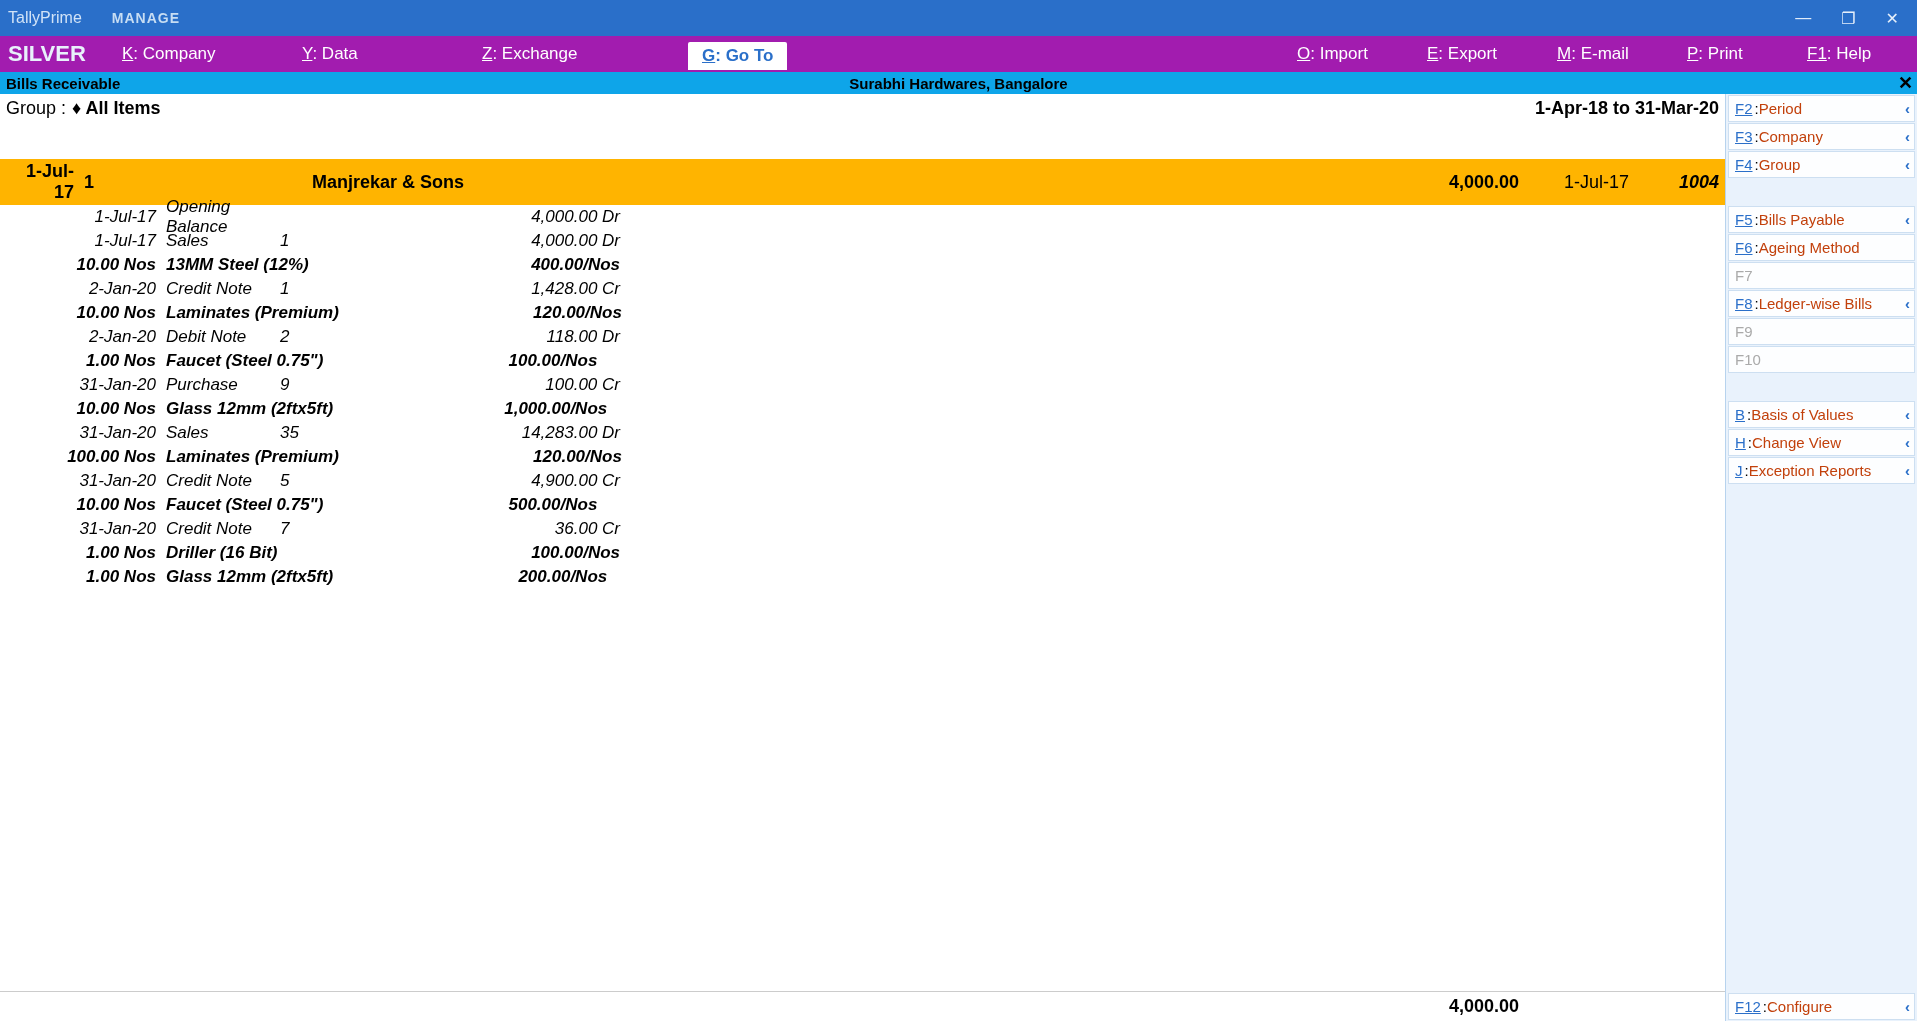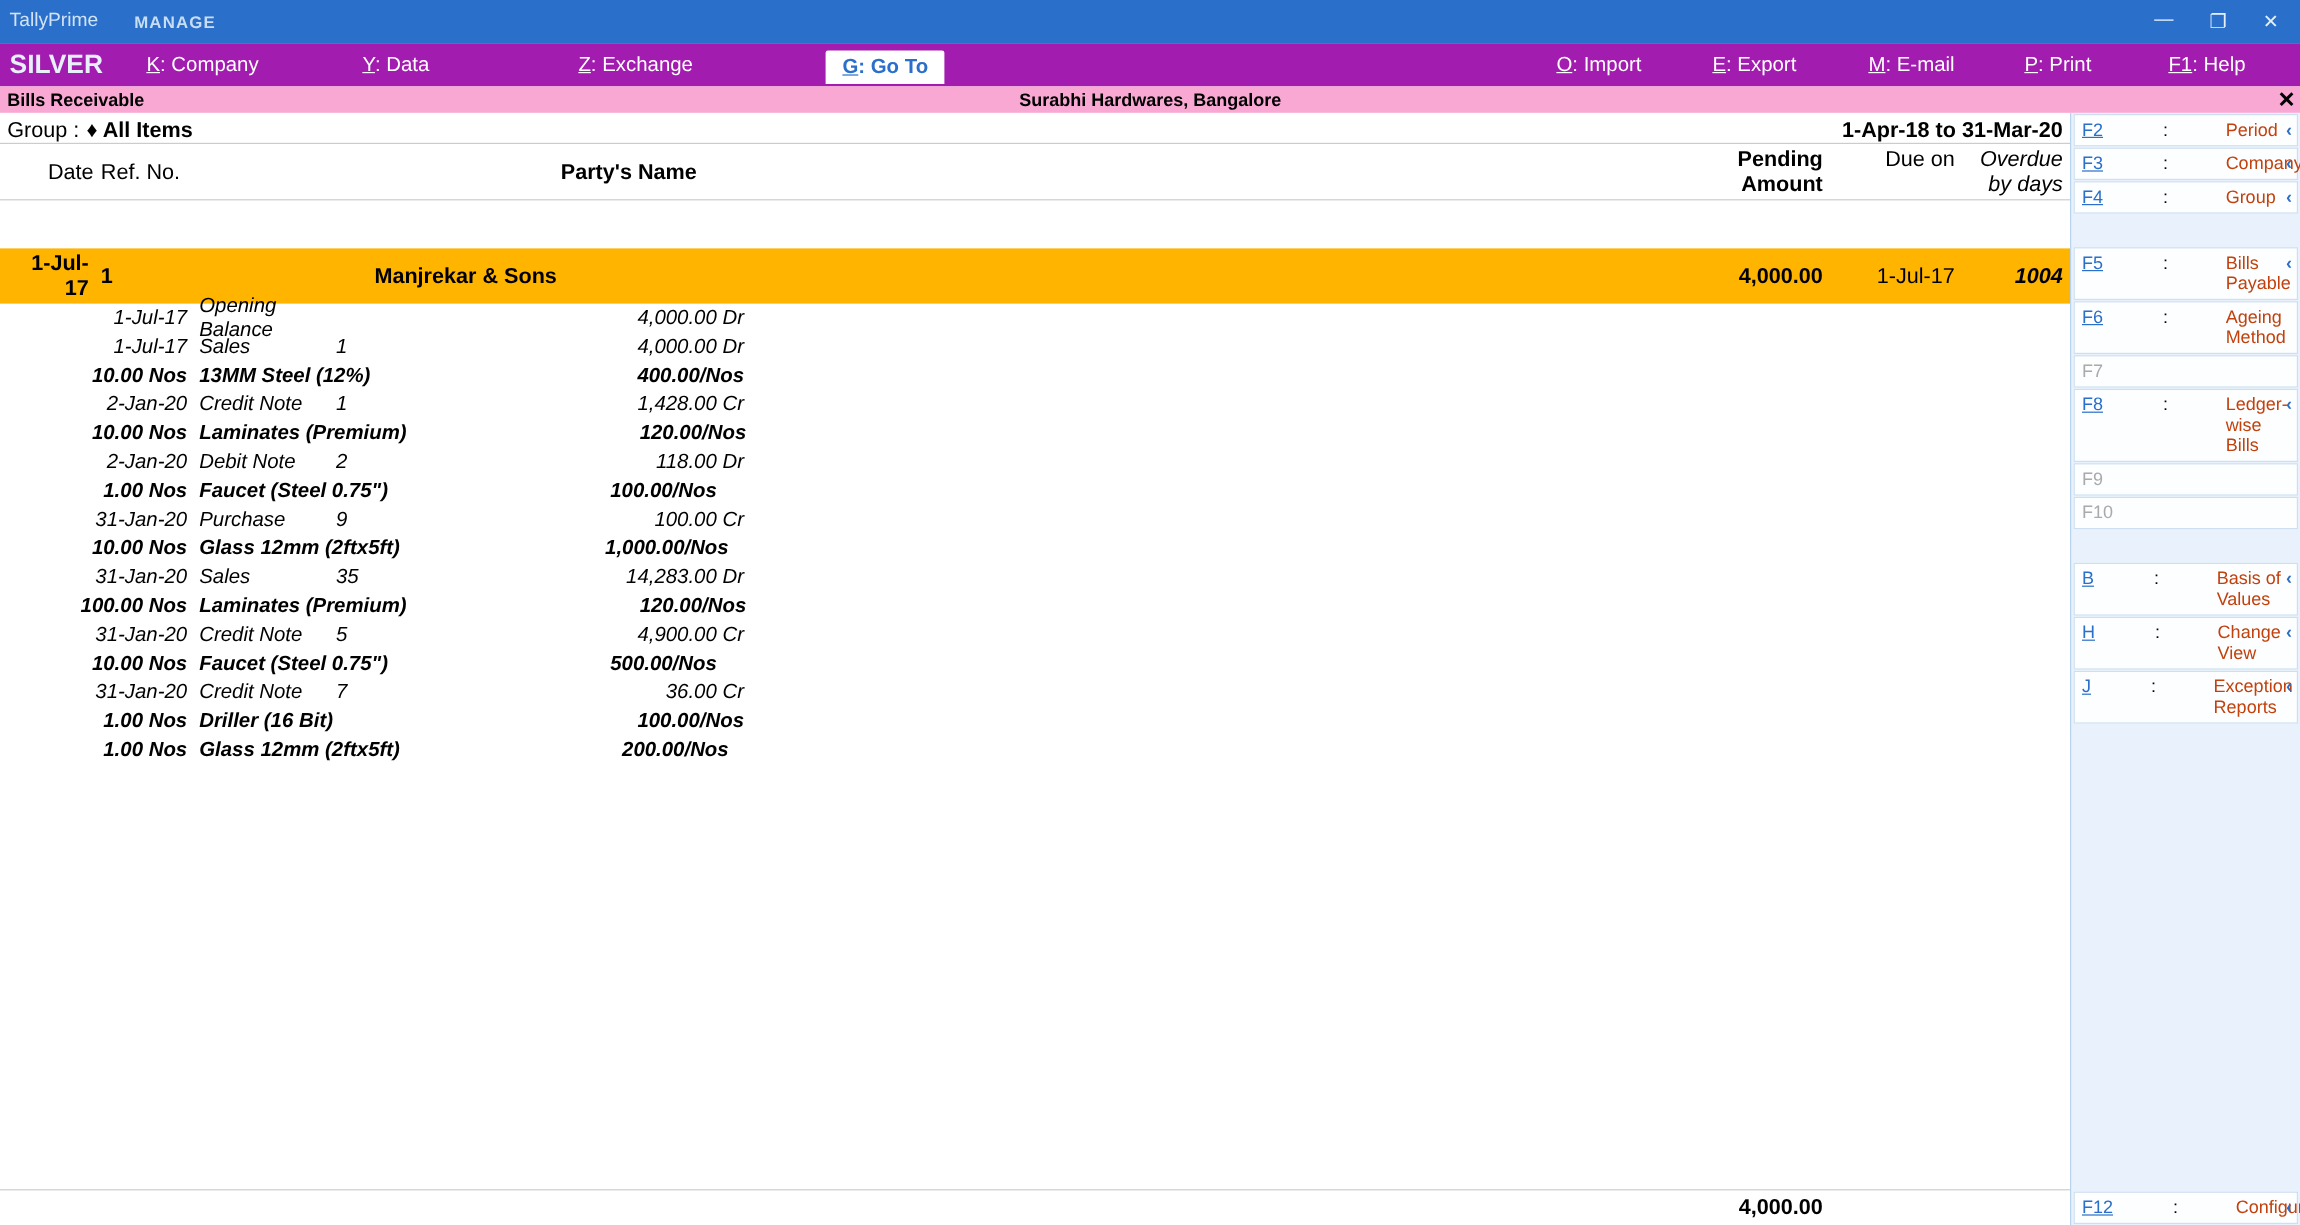--- a/index.html
+++ b/index.html
@@ -10,21 +10,21 @@
 .titlebar .manage { font-size: 14px; font-weight: bold; letter-spacing: 1px; color: #c7ddf3; }
 .titlebar .win-controls { margin-left: auto; display: flex; gap: 30px; color: #e6f0fb; font-size: 16px; padding-right: 10px; }
 
 .menubar { background: #a21caf; height: 36px; display: flex; align-items: stretch; color: #fff; }
 .menubar .edition { width: 112px; display: flex; align-items: center; font-size: 22px; font-weight: bold; padding-left: 8px; color: #e8f1fb; }
 .menubar .menu-items { display: flex; flex: 1; align-items: center; }
 .menubar .menu-item { font-size: 17px; color: #fff; padding: 0 10px; display: flex; align-items: center; height: 100%; cursor: pointer; }
 .menubar .menu-item .k { text-decoration: underline; }
 .menubar .menu-item.active { background: #fff; color: #2a6fc9; font-weight: bold; height: 28px; margin-top: 4px; border-radius: 2px 2px 0 0; padding: 0 14px; margin-left: 16px; }
 
-.contextbar { background: #f9a8d4; height: 22px; display: flex; align-items: center; position: relative; font-size: 15px; }
+.contextbar { background: #0ea5e9; height: 22px; display: flex; align-items: center; position: relative; font-size: 15px; }
 .contextbar .screen-name { font-weight: bold; padding-left: 6px; }
 .contextbar .company-name { position: absolute; left: 50%; transform: translateX(-50%); font-weight: bold; text-align: center; }
 .contextbar .close-x { margin-left: auto; padding-right: 4px; font-weight: bold; font-size: 18px; cursor: pointer; }
 
 .main-area { display: flex; height: calc(1021px - 36px - 36px - 22px); }
 .report { flex: 1; display: flex; flex-direction: column; background: #fff; }
 .filter-row { display: flex; align-items: center; padding: 4px 6px 0 6px; font-size: 18px; }
 .filter-row .group-label { }
 .filter-row .group-value { font-weight: bold; margin-left: 6px; }
 .filter-row .period { margin-left: auto; font-weight: bold; font-size: 18px; }
@@ -62,21 +62,21 @@
 .detail-row.bold { font-weight: bold; font-style: italic; }
 .detail-row.bold .ddate, .detail-row.bold .dtype, .detail-row.bold .damt { font-style: italic; }
 .detail-row.bold .ddate { font-weight: bold; }
 .detail-row .item-desc { font-style: italic; font-weight: bold; }
 
 .total-row { border-top: 1px solid #ccc; display: flex; padding: 4px 6px; font-size: 18px; font-weight: bold; }
 .total-row .tamt { margin-left: auto; width: 180px; text-align: right; }
 .total-spacer { width: 200px; }
 
 .right-panel { width: 192px; background: #e9f2fc; border-left: 1px solid #b7d3ee; display: flex; flex-direction: column; font-size: 15px; }
-.rp-item { background: #fdfeff; border: 1px solid #cddff1; margin: 1px 2px; padding: 4px 6px; cursor: pointer; position: relative; display: flex; align-items: flex-start; gap: 48px; }
+.rp-item { background: #fdfeff; border: 1px solid #cddff1; margin: 1px 2px; padding: 4px 6px; cursor: pointer; position: relative; display: flex; align-items: flex-start; }
 .rp-item .rp-key { color: #2a6fc9; text-decoration: underline; margin-right: 2px; }
 .rp-item .rp-label { color: #c2410c; }
 .rp-item.disabled .rp-key, .rp-item.disabled .rp-label { color: #aaa; text-decoration: none;}
 .rp-item.selected::after { content: "‹"; position: absolute; right: 4px; color: #2a6fc9; font-weight: bold; }
 .rp-spacer { height: 26px; }
 .rp-bottom { margin-top: auto; }
 </style>
 </head>
 <body>
 
@@ -132,30 +132,20 @@
 
 <div class="main-area">
   <div class="report">
     <div class="filter-row">
       <span class="group-label">Group :</span>
       <span class="group-value">
         <span>♦</span> <span>All Items</span>
       </span>
       <span class="period">1-Apr-18 to 31-Mar-20</span>
     </div>
-    <div class="header-row">
-      <div class="col-date">Date</div>
-      <div class="col-ref">Ref. No.</div>
-      <div class="col-party">Party's Name</div>
-      <div class="amt-group">
-        <div class="col-pending"><span>Pending</span><br><span>Amount</span></div>
-        <div class="col-dueon">Due on</div>
-        <div class="col-overdue"><span>Overdue</span><br><span>by days</span></div>
-      </div>
-    </div>
 
     <div class="body-area">
       <div class="highlight-row">
         <div class="bdate">1-Jul-17</div>
         <div class="bref">1</div>
         <div class="bparty">Manjrekar &amp; Sons</div>
         <div class="bamt">4,000.00</div>
         <div class="bdue">1-Jul-17</div>
         <div class="bover">1004</div>
       </div>

